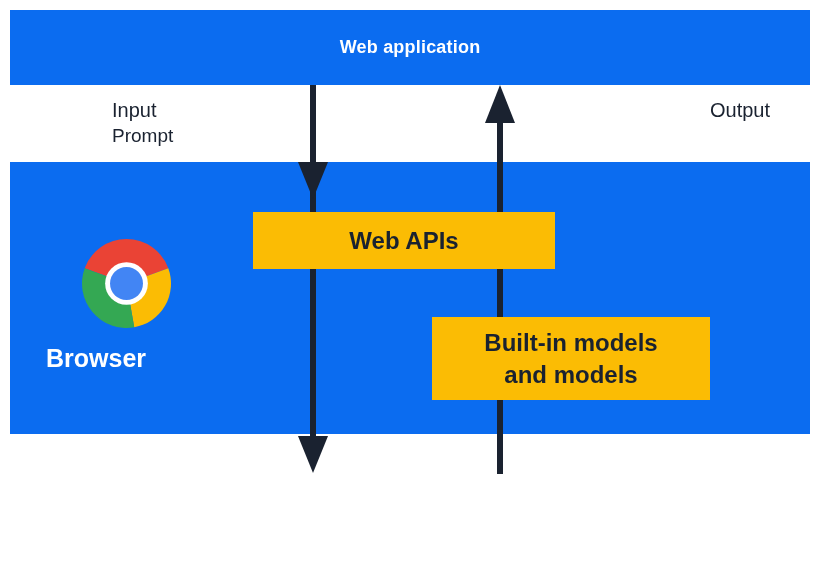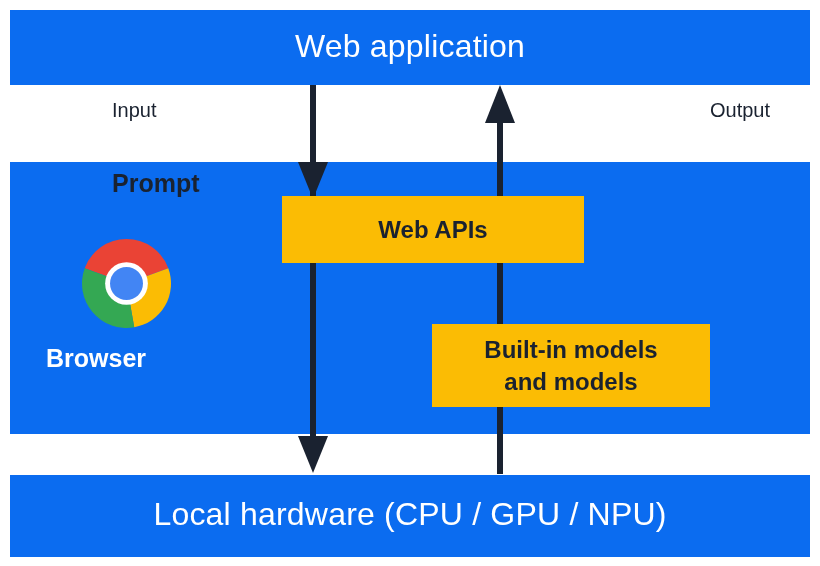--- a/index.html
+++ b/index.html
@@ -26,36 +26,36 @@
   .band-middle { top: 162px; height: 272px; }
   .band-bottom { top: 475px; height: 82px; }
 
   .band-title {
     position: absolute;
     left: 0; right: 0;
     top: 50%;
     transform: translateY(-54%);
     text-align: center;
     color: #ffffff;
-    font-size: 32px;
-    font-weight: 400;
+    font-size: 18px;
+    font-weight: 700;
     letter-spacing: 0.2px;
   }
 
   
   .io-block {
     position: absolute;
     top: 99px;
     color: #1a2230;
     z-index: 4;
   }
   .io-input  { left: 112px; text-align: left; }
   .io-output { right: 50px; text-align: left; }
   .io-caption { font-size: 20px; line-height: 23px; font-weight: 400; }
-  .io-label   { font-size: 25px; line-height: 27px; font-weight: 700; margin-top: 48px; }
+  .io-label   { font-size: 19px; line-height: 27px; font-weight: 400; }
 
   
   .arrow-line {
     position: absolute;
     width: 6px;
     background: #1a2230;
     z-index: 2;
   }
   .line-down { left: 310px; top: 85px;  height: 353px; }
   .line-up   { left: 497px; top: 123px; height: 351px; }
@@ -87,22 +87,22 @@
     font-weight: 700;
     font-size: 24px;
     display: flex;
     flex-direction: column;
     align-items: center;
     justify-content: center;
     text-align: center;
     z-index: 3;
     line-height: 1.3;
   }
-  .box-web-apis { left: 253px; top: 196px; width: 302px; height: 67px; margin-left: 29px; }
-  .box-builtin  { left: 432px; top: 324px; width: 278px; height: 83px; }
+  .box-web-apis { left: 253px; top: 212px; width: 302px; height: 57px; }
+  .box-builtin  { left: 432px; top: 317px; width: 278px; height: 83px; }
 
   
   .chrome-logo {
     position: absolute;
     left: 82px;
     top: 239px;
     width: 89px;
     height: 89px;
     z-index: 1;
   }
@@ -156,17 +156,14 @@
 
   <div class="yellow-box box-web-apis">
     <span>Web APIs</span>
   </div>
 
   <div class="yellow-box box-builtin">
     <span>Built-in models</span>
     <span>and models</span>
   </div>
 
-  <div class="band band-bottom">
-    <div class="band-title">Local hardware (CPU / GPU / NPU)</div>
-  </div>
 
 </div>
 
 </body></html>

